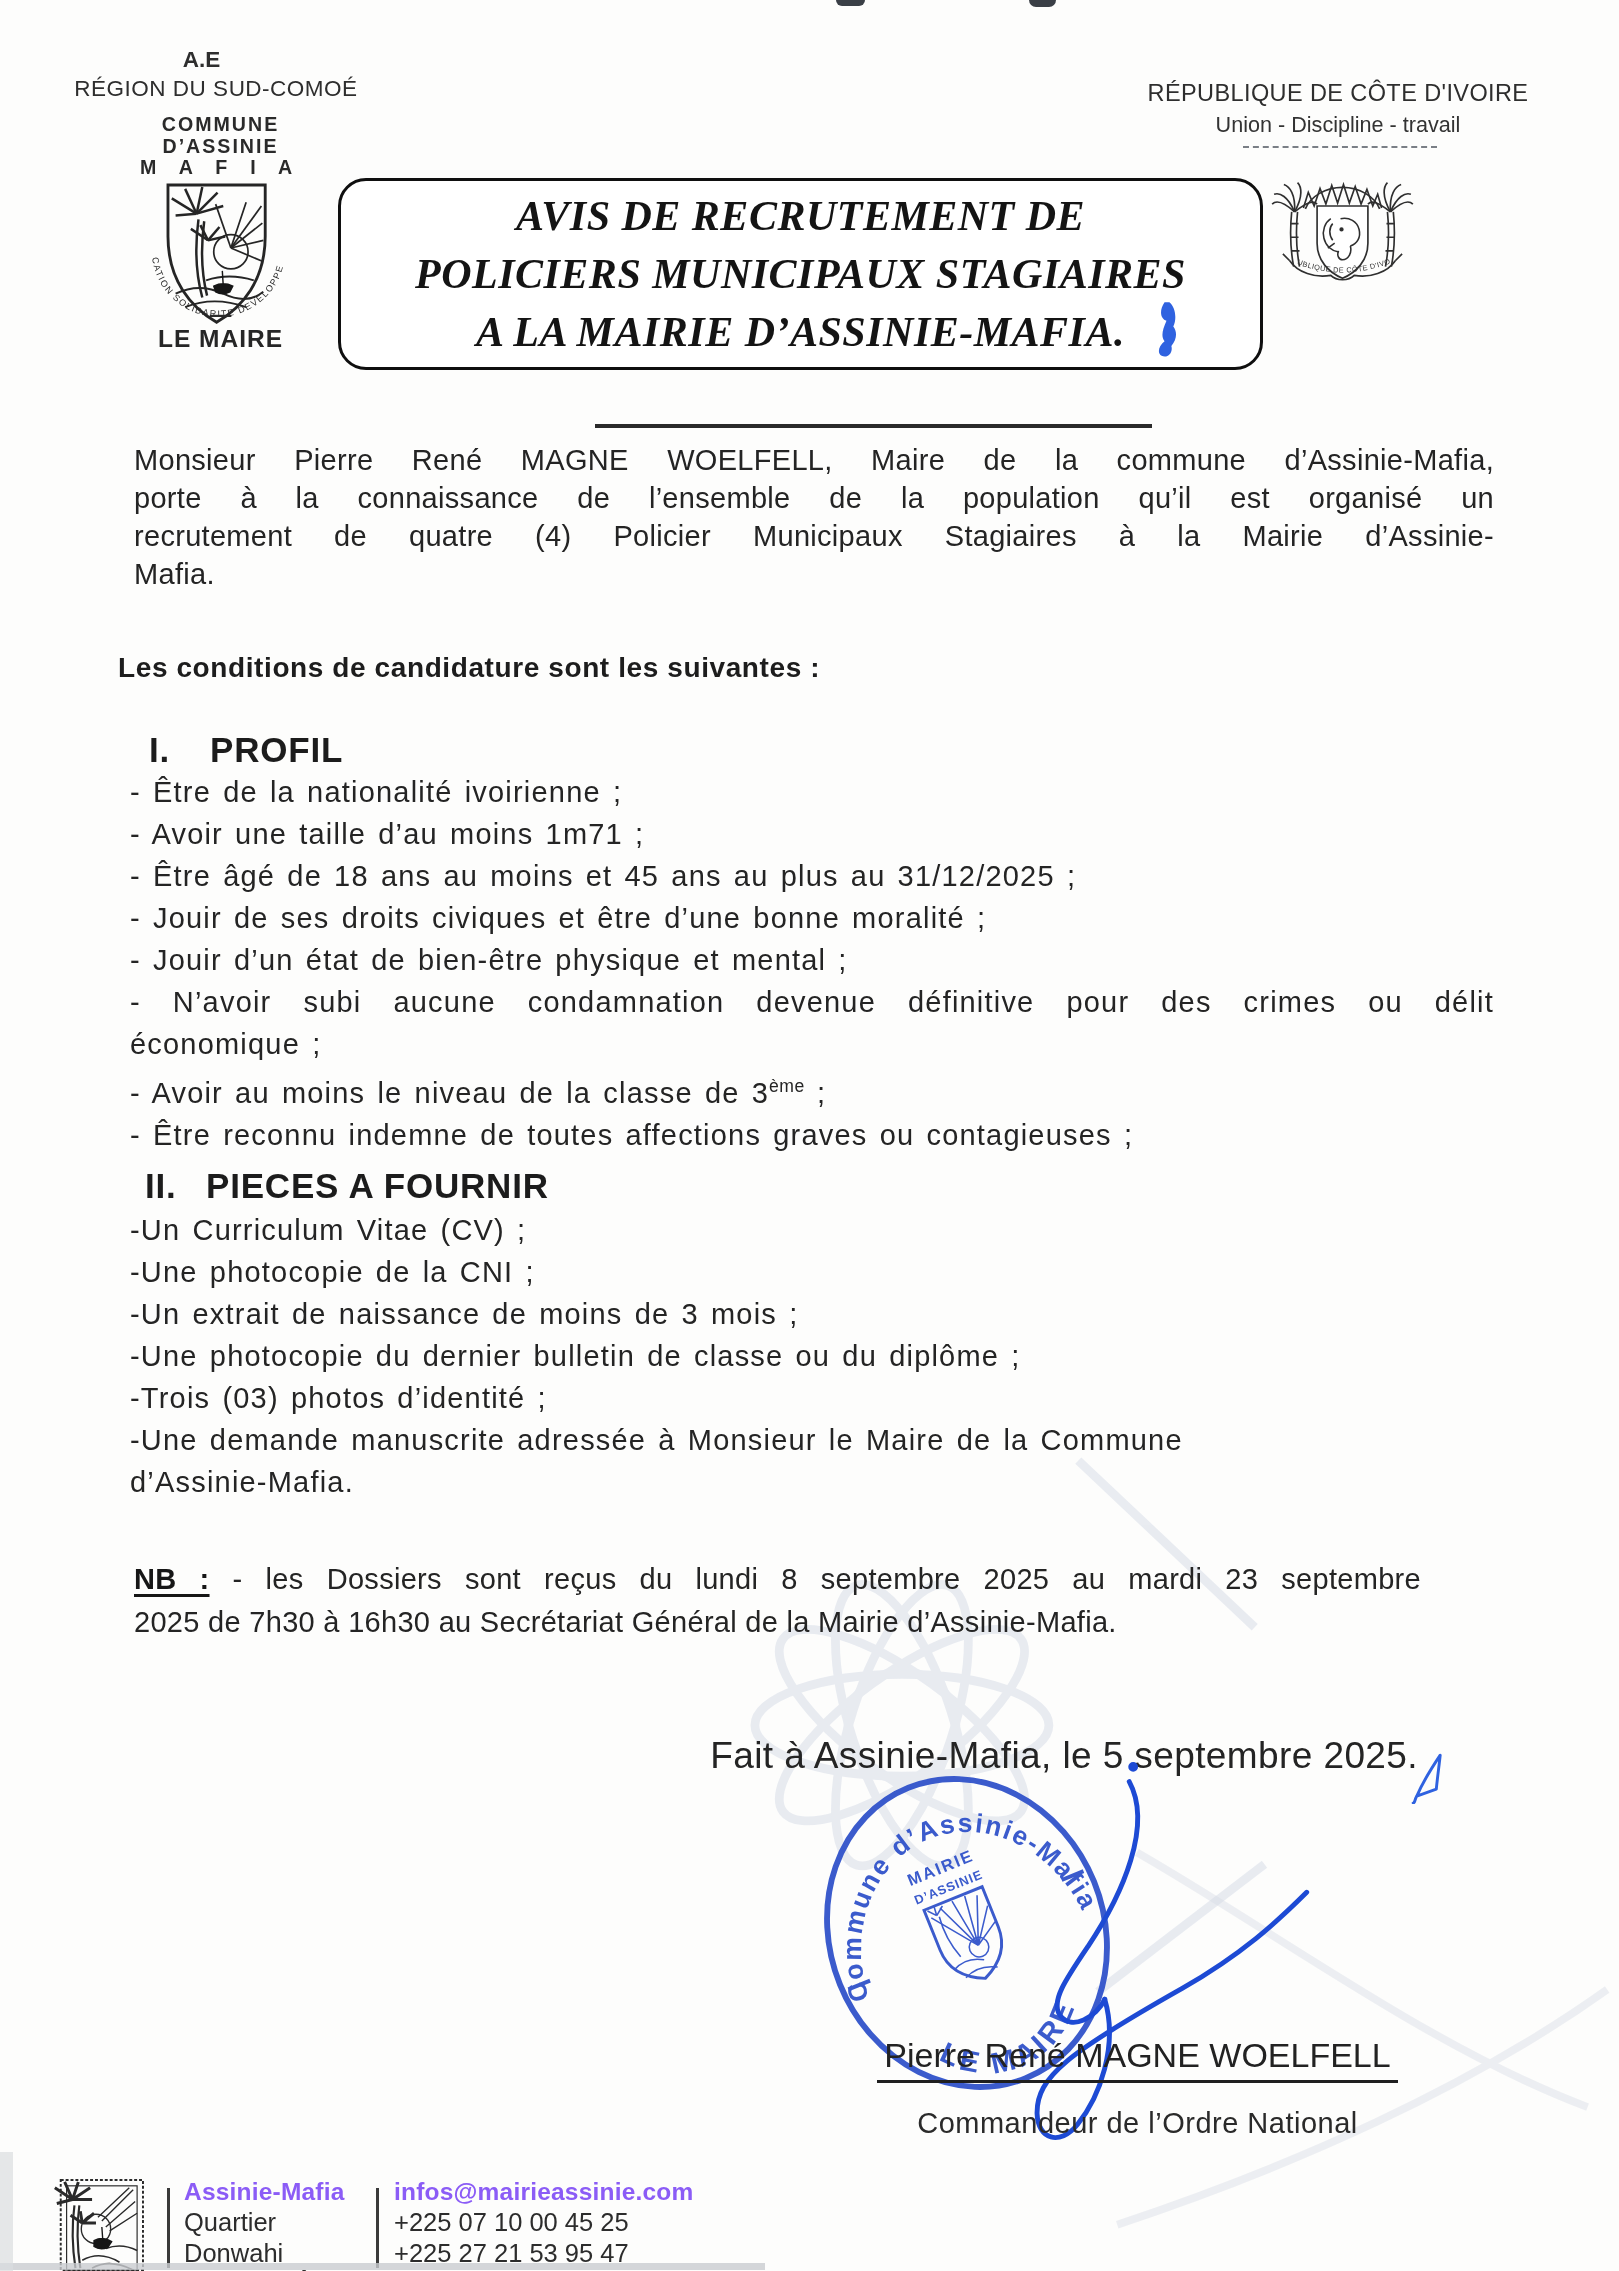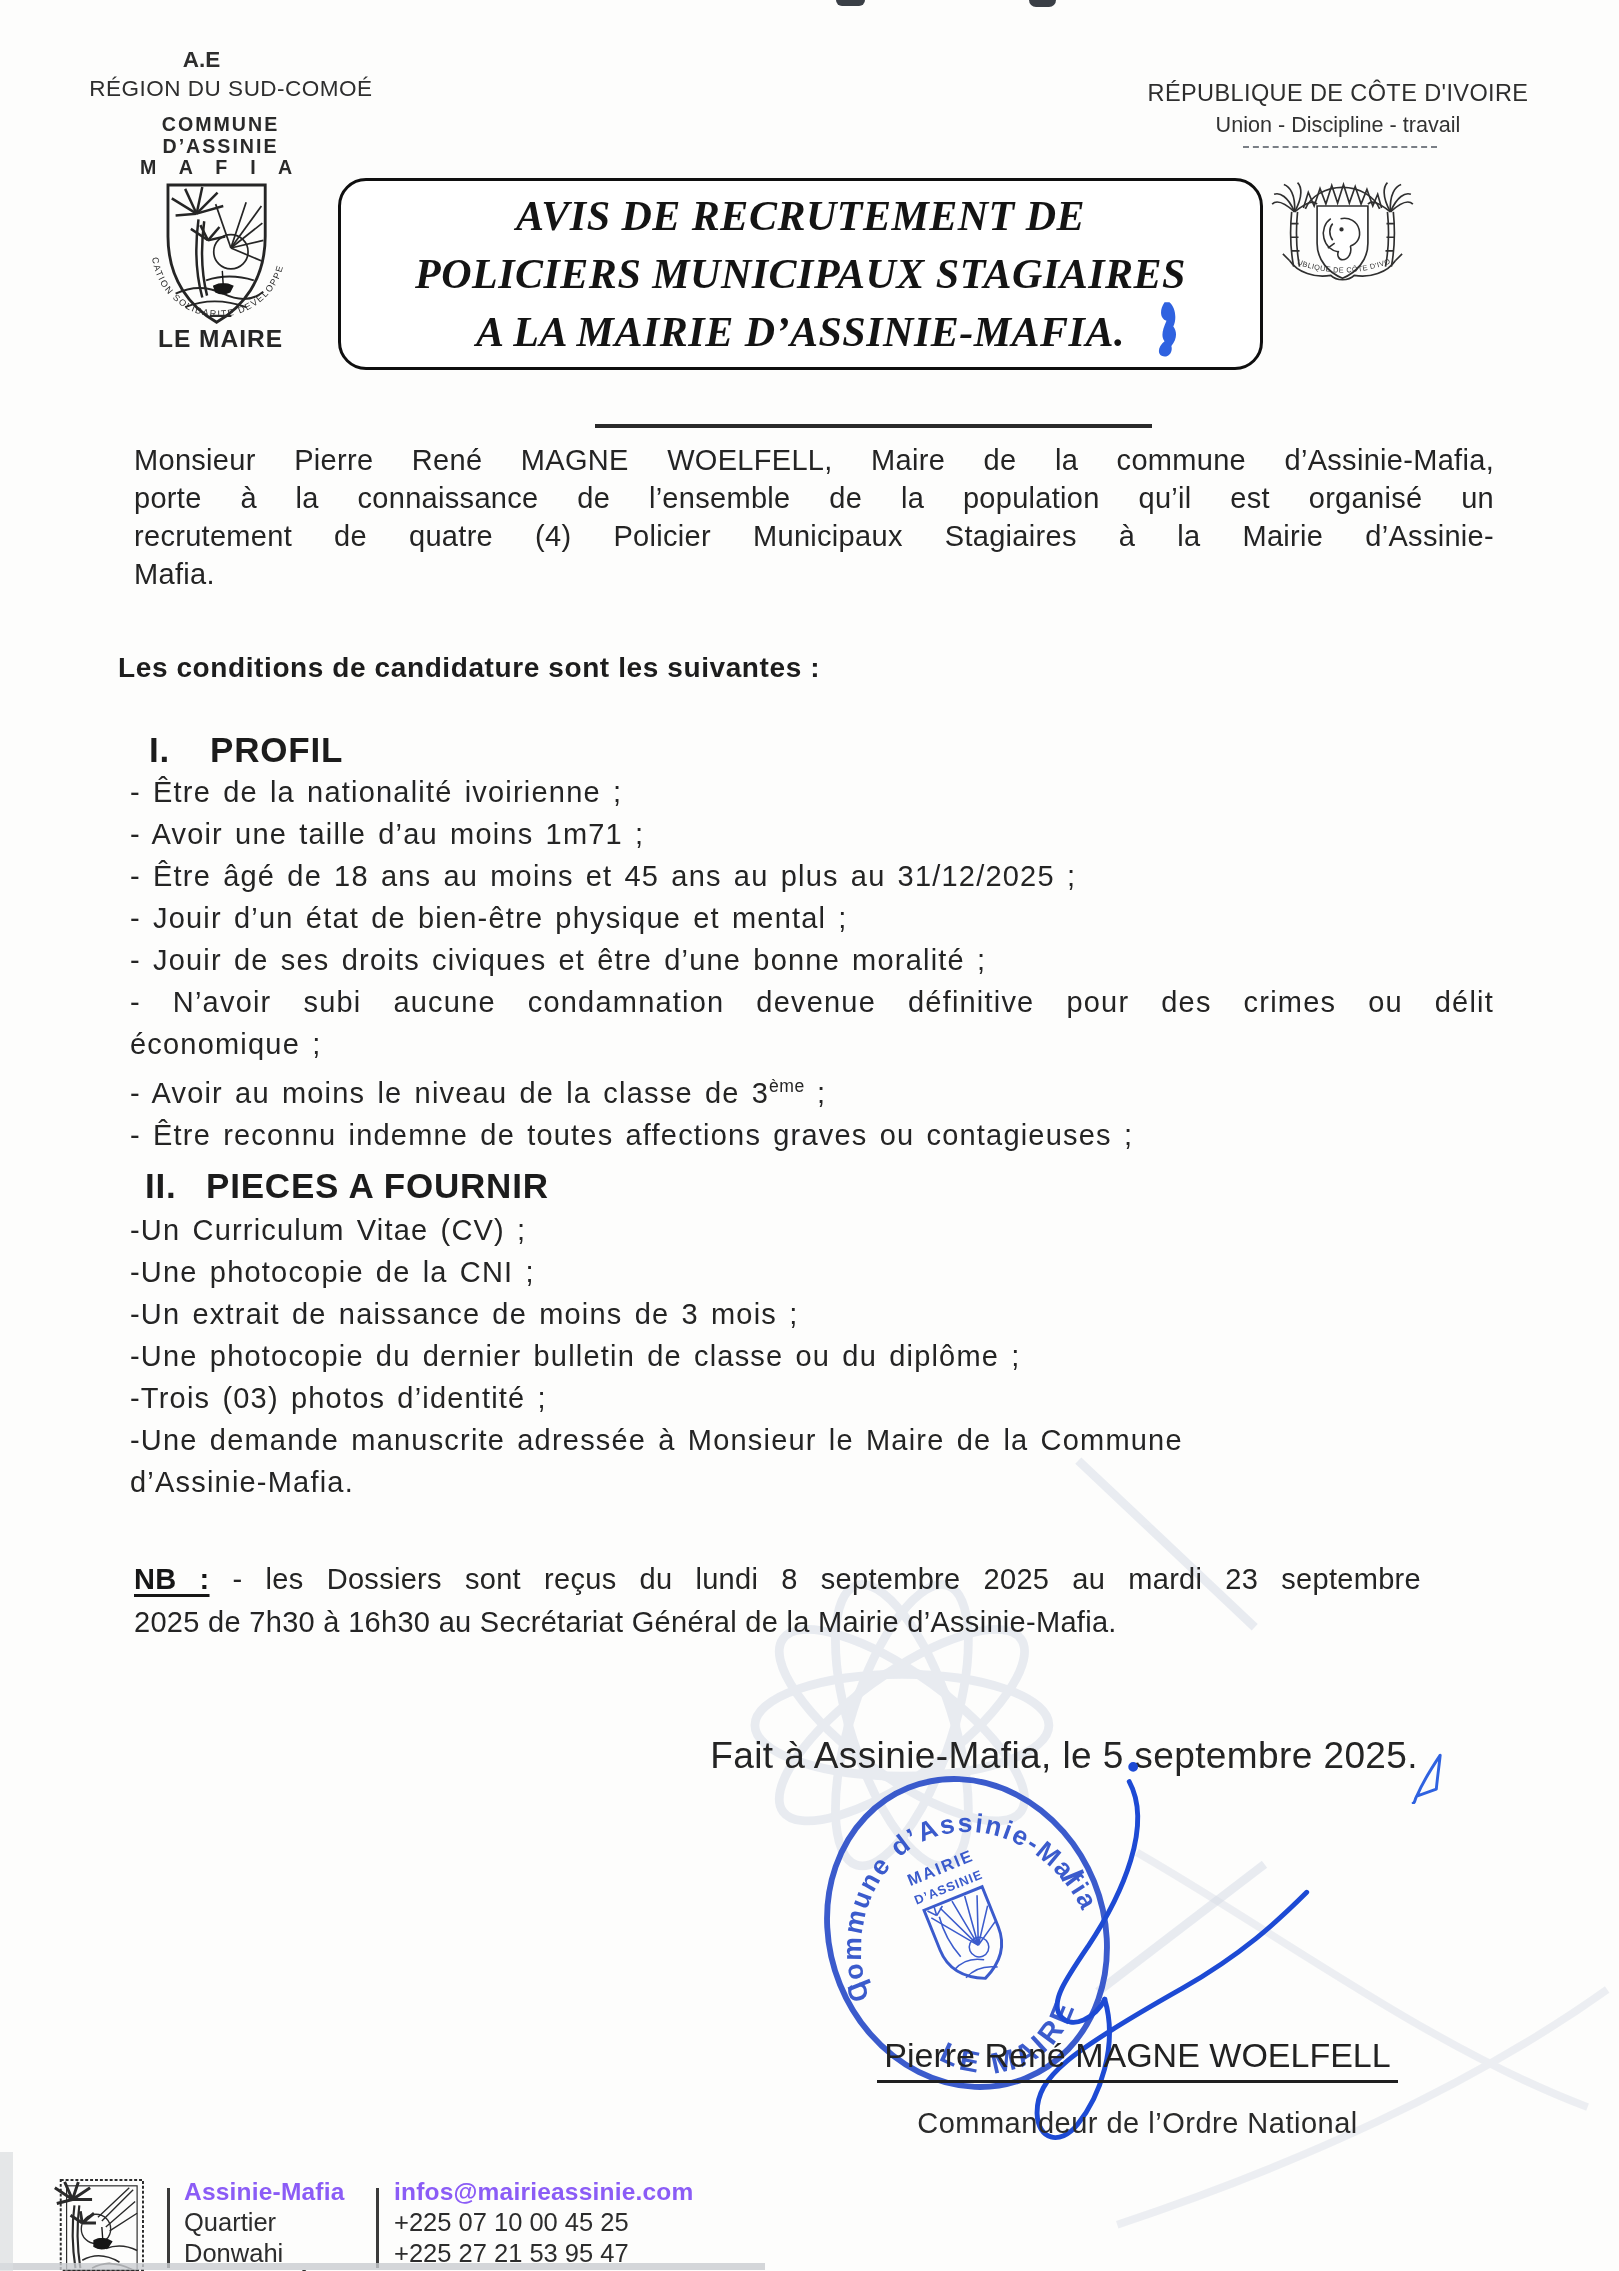--- a/index.html
+++ b/index.html
@@ -4,21 +4,21 @@
 <style>
   * { margin:0; padding:0; box-sizing:border-box; }
   html,body { background:#ffffff; }
   .page {
     position:relative; width:1619px; height:2272px; background:#fdfdfc;
     font-family:"Liberation Sans", sans-serif; color:#262626; overflow:hidden;
   }
   .abs { position:absolute; }
   
   .ref-code { left:167px; top:47px; width:69px; text-align:center; font-size:22.5px; font-weight:bold; color:#2e2e2e; }
-  .region   { left:74px;  top:76px; width:314px; text-align:center; font-size:22.5px; color:#2e2e2e; letter-spacing:0.5px; }
+  .region   { left:59px;  top:76px; width:314px; text-align:center; font-size:22.5px; color:#2e2e2e; letter-spacing:0.5px; }
   .logo-text { left:137px; top:114px; width:167px; text-align:center; font-weight:bold; color:#2a2a2a; line-height:21.6px; font-size:19.6px; }
   .logo-text .lt1 { letter-spacing:2px; }
   .logo-text .lt2 { letter-spacing:2px; }
   .logo-text .lt3 { letter-spacing:8.8px; }
   .logo-sep  { left:137px; top:302px; width:167px; text-align:center; font-size:21.6px; font-weight:bold; color:#2a2a2a; }
   .lemaire   { left:137px; top:325px; width:167px; text-align:center; font-size:24.5px; font-weight:bold; color:#262626; letter-spacing:1px; }
   .republic  { left:1147px; top:80px; width:382px; text-align:center; font-size:23.5px; color:#2e2e2e; letter-spacing:0.4px; }
   .rmotto    { left:1186px; top:112px; width:304px; text-align:center; font-size:21.6px; color:#333; }
   .motto-rule { left:1243px; top:146px; width:194px; border-top:2px dashed #7a7f86; }
   
@@ -207,22 +207,22 @@
 
   <div class="abs cond-head">Les conditions de candidature sont les suivantes :</div>
 
   <div class="abs sec-head" style="left:149px; top:730px;">
     <span class="num">I.</span><span>PROFIL</span>
   </div>
   <div class="abs body-txt list" style="top:771px;">
     <div>- Être de la nationalité ivoirienne ;</div>
     <div>- Avoir une taille d’au moins 1m71 ;</div>
     <div>- Être âgé de 18 ans au moins et 45 ans au plus au 31/12/2025 ;</div>
+    <div>- Jouir de ses droits civiques et être d’une bonne moralité ;</div>
     <div>- Jouir d’un état de bien-être physique et mental ;</div>
-    <div>- Jouir de ses droits civiques et être d’une bonne moralité ;</div>
     <div class="jline">- N’avoir subi aucune condamnation devenue définitive pour des crimes ou délit</div>
     <div>économique ;</div>
     <div>
       <span>- Avoir au moins le niveau de la classe de 3</span><span class="sup">ème</span><span> ;</span>
     </div>
     <div>- Être reconnu indemne de toutes affections graves ou contagieuses ;</div>
   </div>
 
   <div class="abs sec-head" style="left:145px; top:1166px;">
     <span class="num">II.</span><span>PIECES A FOURNIR</span>

